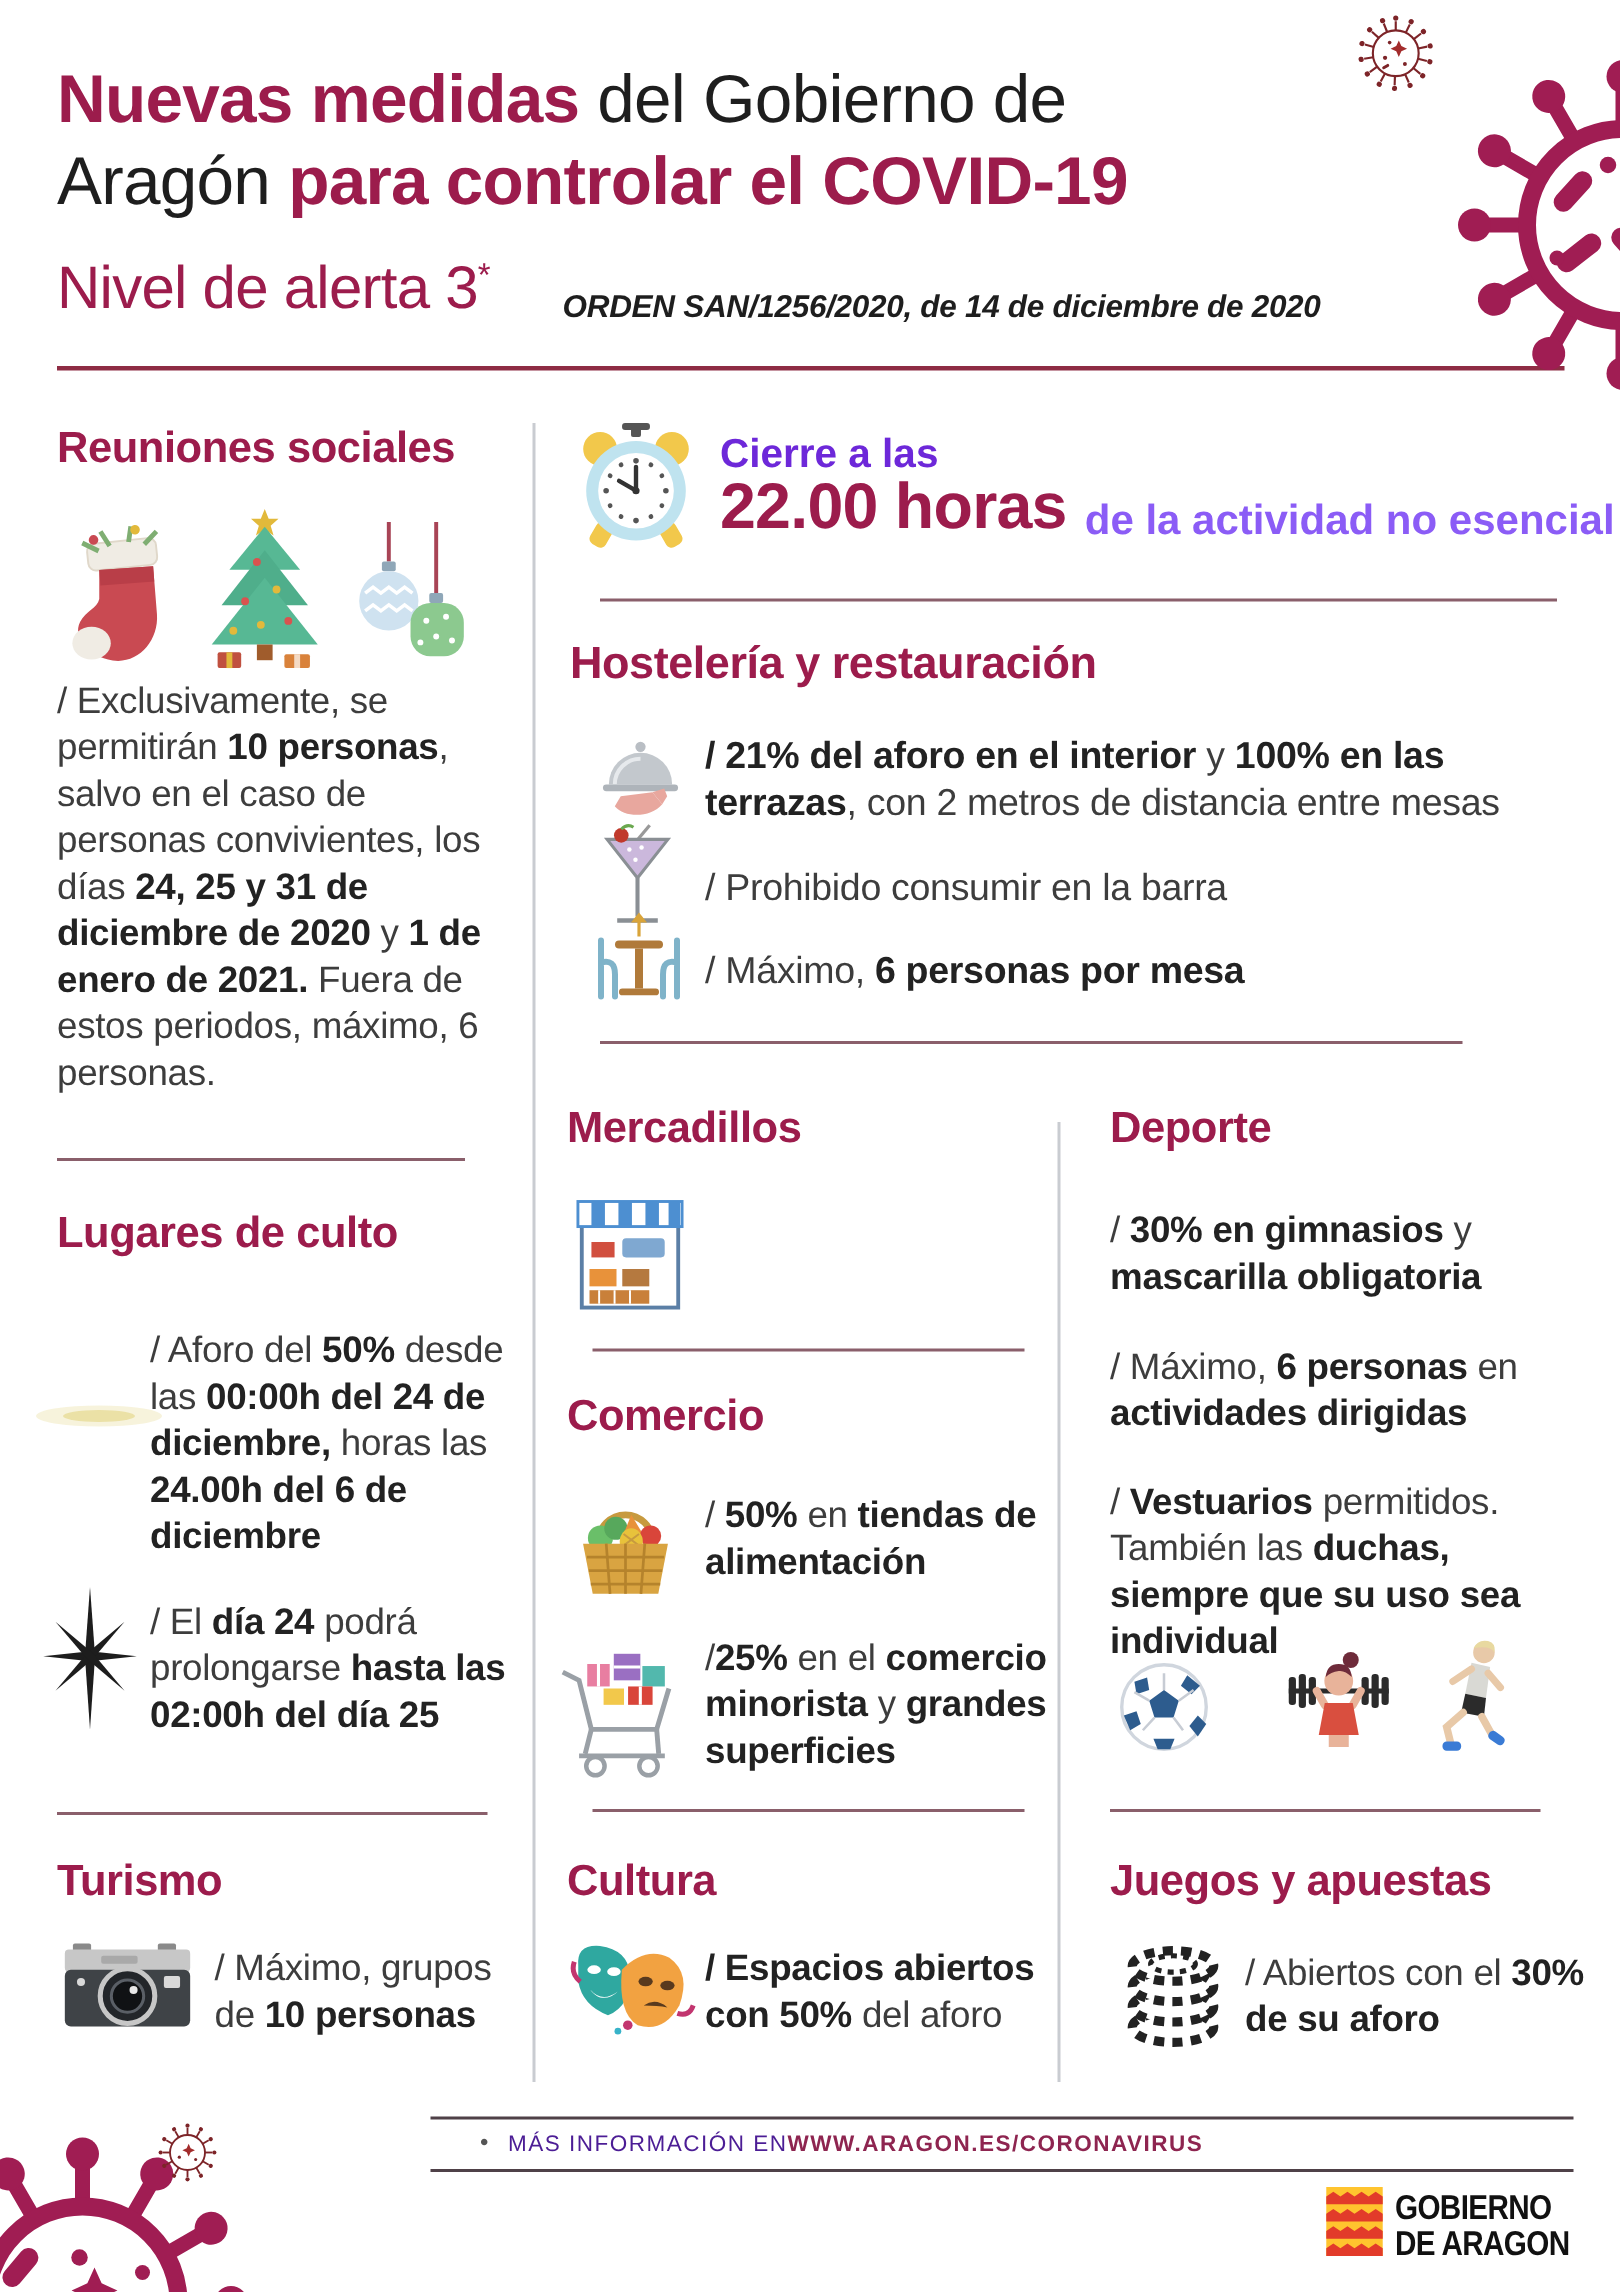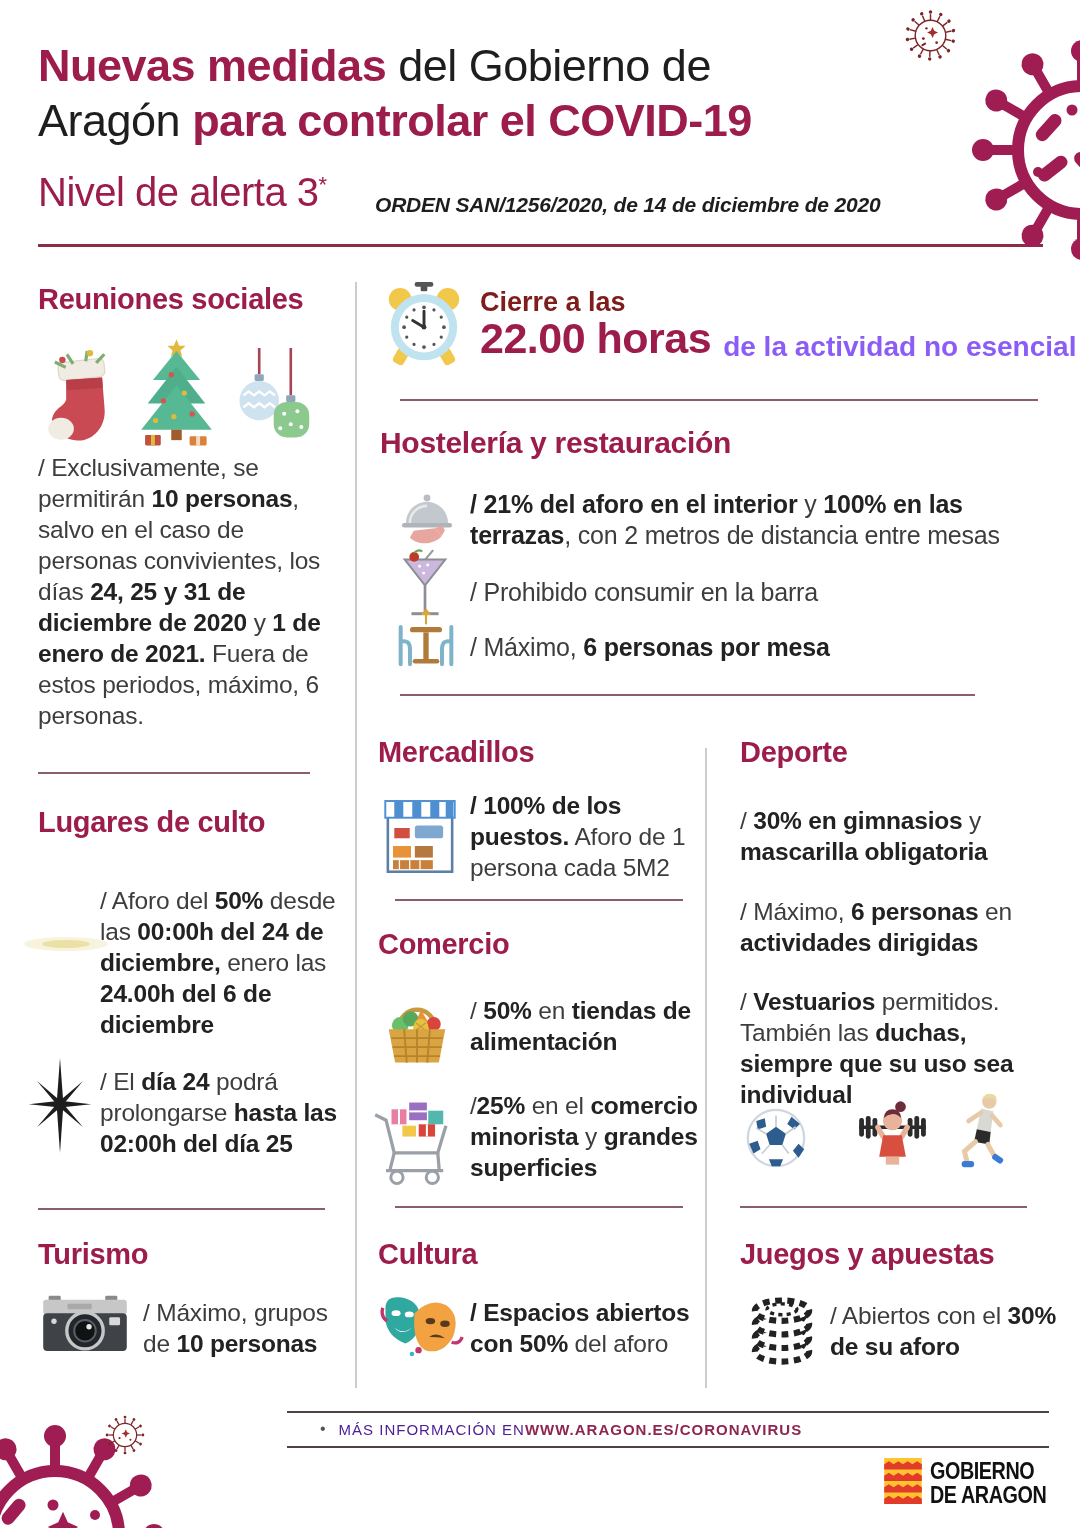--- a/index.html
+++ b/index.html
@@ -14,21 +14,21 @@
   .sec-title{font-weight:800;color:var(--accent);letter-spacing:-0.3px;font-size:29px}
   .txt{font-size:24.5px;line-height:31px;color:var(--txt);letter-spacing:-0.2px}
   .txt .b{font-weight:700;color:var(--bold)}
   .hline{background:var(--div);height:2px}
   .vline{background:var(--vline);width:2px}
   .h1{font-size:45px;line-height:55px;letter-spacing:-0.5px;color:#1e1e1e;font-weight:400}
   .h1 .mag{color:var(--accent);font-weight:800}
   .alert{font-size:40px;color:var(--accent);font-weight:400;letter-spacing:-0.5px}
   .alert sup{font-size:22px}
   .order{font-size:21px;font-style:italic;font-weight:700;color:#1e1e1e;letter-spacing:-0.2px}
-  .cierre1{font-size:27px;font-weight:700;color:#7f1d1d}
+  .cierre1{font-size:27px;font-weight:700;color:#6d28d9}
   .cierre-row{display:flex;align-items:flex-end;gap:12px}
   .cierre-time{font-size:43px;font-weight:800;color:var(--accent);letter-spacing:-0.5px}
   .cierre-rest{font-size:28px;font-weight:700;color:#8b5cf6}
   .foot-info{display:flex;align-items:center;font-size:15px;letter-spacing:1px}
   .foot-info .dot{color:#555;margin-right:12px;font-size:16px}
   .foot-info .pre{color:#4c1d95;font-weight:500}
   .foot-info .lnk{color:#8e2550;font-weight:800}
   .logo-txt{font-size:23px;font-weight:800;line-height:24px;color:#111;
             letter-spacing:-0.5px;transform:scaleX(.86);transform-origin:left top}
   .icons-row{display:flex;align-items:flex-end;gap:16px}
@@ -246,21 +246,21 @@
   <div class="abs hline" style="left:38px;top:772px;width:272px"></div>
 
   <div class="abs sec-title" style="left:38px;top:806px">Lugares de culto</div>
 
   <span class="abs" style="left:22px;top:922px">
     <svg width="88" height="44" viewBox="0 0 88 44">
       <ellipse cx="44" cy="22" rx="42" ry="7" fill="#f0e9c0" opacity=".55"></ellipse>
       <ellipse cx="44" cy="22" rx="24" ry="4" fill="#e6d98f" opacity=".7"></ellipse>
     </svg>
   </span>
-  <div class="abs txt" style="left:100px;top:885px;width:248px"><span>/ Aforo del </span><span class="b">50%</span><span>  desde las </span><span class="b">00:00h del 24 de diciembre,</span><span> enero las </span><span class="b">24.00h del 6 de diciembre</span></div>
+  <div class="abs txt" style="left:100px;top:885px;width:248px"><span>/ Aforo del </span><span class="b">50%</span><span>  desde las </span><span class="b">00:00h del 24 de diciembre,</span><span> horas las </span><span class="b">24.00h del 6 de diciembre</span></div>
 
   <span class="abs" style="left:25px;top:1058px">
     <svg width="70" height="95" viewBox="0 0 50 70">
       <g fill="#1d1d1d">
         <polygon points="25,0 27.5,34 25,70 22.5,34"></polygon>
         <polygon points="2,34 25,31.5 48,34 25,36.5"></polygon>
         <polygon transform="rotate(45 25 34)" points="25,10 27,34 25,58 23,34"></polygon>
         <polygon transform="rotate(-45 25 34)" points="25,10 27,34 25,58 23,34"></polygon>
       </g>
     </svg>
@@ -409,21 +409,20 @@
       <rect x="7" y="38" width="14" height="9" fill="#e8923a"></rect>
       <rect x="24" y="38" width="14" height="9" fill="#b5793f"></rect>
       <rect x="7" y="49" width="31" height="7" fill="#c9803a"></rect>
       <g stroke="#fff" stroke-width="1">
           <line x1="12" y1="49" x2="12" y2="56"></line>
           <line x1="20" y1="49" x2="20" y2="56"></line>
           <line x1="28" y1="49" x2="28" y2="56"></line>
         </g>
     </svg>
   </span>
-  <div class="abs txt" style="left:470px;top:790px;width:228px"><span class="b">/ </span><span class="b">100% de los puestos.</span><span> Aforo de 1 persona cada 5M2</span></div>
 
   <div class="abs hline" style="left:395px;top:899px;width:288px"></div>
 
   <div class="abs sec-title" style="left:378px;top:928px">Comercio</div>
   <span class="abs" style="left:382px;top:997px">
     <svg width="70" height="72" viewBox="0 0 54 56">
       <path d="M13 24 A14 14 0 0 1 41 24" stroke="#c79a3f" stroke-width="3.5" fill="none"></path>
       <circle cx="14" cy="22" r="6.5" fill="#6abf69"></circle>
         <circle cx="22" cy="17" r="6" fill="#57a85c"></circle>
       <polygon points="30,10 36,20 26,20" fill="#e8923a"></polygon>

